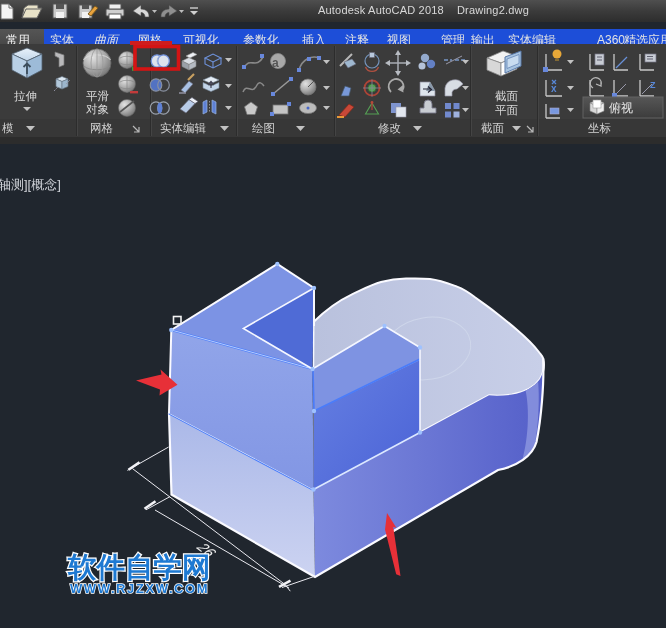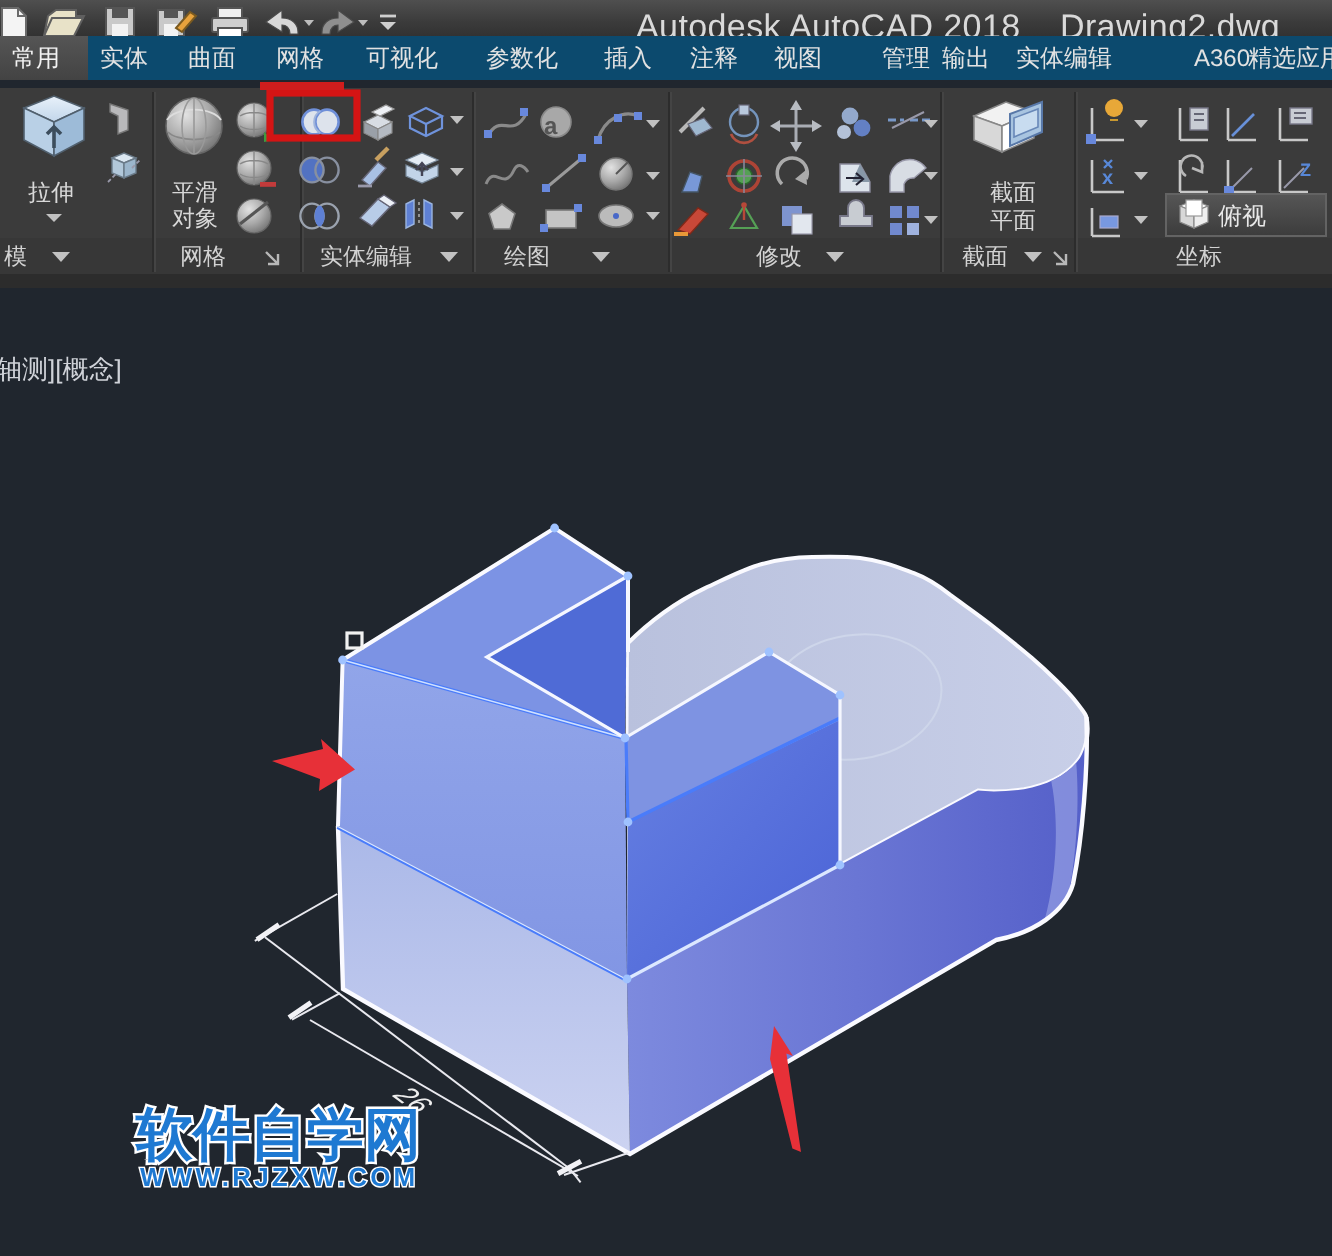--- a/index.html
+++ b/index.html
@@ -1,22 +1,22 @@
 <!DOCTYPE html>
 <html><head>
 <meta charset="utf-8">
 <style>
 html,body{margin:0;padding:0;width:666px;height:628px;overflow:hidden;background:#20262e;font-family:"Liberation Sans",sans-serif;}
 #app{position:relative;width:666px;height:628px;}
 .abs{position:absolute;}
 
 #titlebar{left:0;top:0;width:666px;height:22px;background:linear-gradient(#4f4f4f,#3b3b3b 50%,#2d2d2d);}
-#titletext{left:318px;top:4px;font-size:17px;letter-spacing:0.2px;color:#d9d9d9;white-space:pre;}
-
-#tabrow{left:0;top:18px;width:666px;height:22px;background:#0c4a6e;}
+#titletext{left:318px;top:4px;font-size:11px;letter-spacing:0.2px;color:#d9d9d9;white-space:pre;}
+
+#tabrow{left:0;top:29px;width:666px;height:22px;background:#1d4ed8;}
 .rtab{position:absolute;top:0;height:22px;line-height:22px;font-size:12px;color:#e2e2e2;text-align:center;}
 .rtab.active{background:linear-gradient(#555555,#434343);color:#f2f2f2;}
 #redline{left:130px;top:41px;width:42px;height:4px;background:#cf1d1d;z-index:5;}
 
 #ribbon{left:0;top:44px;width:666px;height:93px;background:#3b3b3b;}
 #belowribbon{left:0;top:137px;width:666px;height:7px;background:#2c2c2c;}
 
 #filetabs{left:0;top:144px;width:666px;height:24px;background:#333333;}
 #ptab{left:0;top:1px;width:85px;height:23px;background:linear-gradient(#535353,#3c3c3c);border-top-right-radius:12px;}
 #atab{left:87px;top:0;width:123px;height:24px;background:linear-gradient(#737373,#4c4c4c 85%);border-top-left-radius:8px;border-top-right-radius:8px;}
@@ -56,21 +56,21 @@
     <path d="M177,11 L169,5 L169,9 C164,9 161,12 161,16 L161,17 L165,17 C165,14 167,12.5 169,12.5 L169,16 Z" fill="#8f8f8f" stroke="#4a4a4a" stroke-width="0.6"></path>
     <path d="M179,10 L184,10 L181.5,13 Z" fill="#bdbdbd"></path>
 
     <path d="M190,8 L198,8" stroke="#cfcfcf" stroke-width="1.4"></path>
     <path d="M190,11 L198,11 L194,15 Z" fill="#cfcfcf"></path>
   </svg>
   <div id="titletext" class="abs">Autodesk AutoCAD 2018    Drawing2.dwg</div>
   <div id="tabrow" class="abs">
     <span class="rtab active" style="left:-8px;width:52px;">常用</span>
     <span class="rtab" style="left:44px;width:36px;">实体</span>
-    <span class="rtab" style="left:88px;width:36px;">曲面</span>
+    <span class="rtab" style="left:88px;width:36px;font-style:italic;">曲面</span>
     <span class="rtab" style="left:131px;width:38px;">网格</span>
     <span class="rtab" style="left:176px;width:50px;">可视化</span>
     <span class="rtab" style="left:236px;width:50px;">参数化</span>
     <span class="rtab" style="left:296px;width:36px;">插入</span>
     <span class="rtab" style="left:340px;width:34px;">注释</span>
     <span class="rtab" style="left:382px;width:34px;">视图</span>
     <span class="rtab" style="left:424px;width:34px;margin-left:12px;">管理</span>
     <span class="rtab" style="left:466px;width:34px;">输出</span>
     <span class="rtab" style="left:506px;width:52px;">实体编辑</span>
     <span class="rtab" style="left:564px;width:38px;margin-left:28px;">A360</span>

